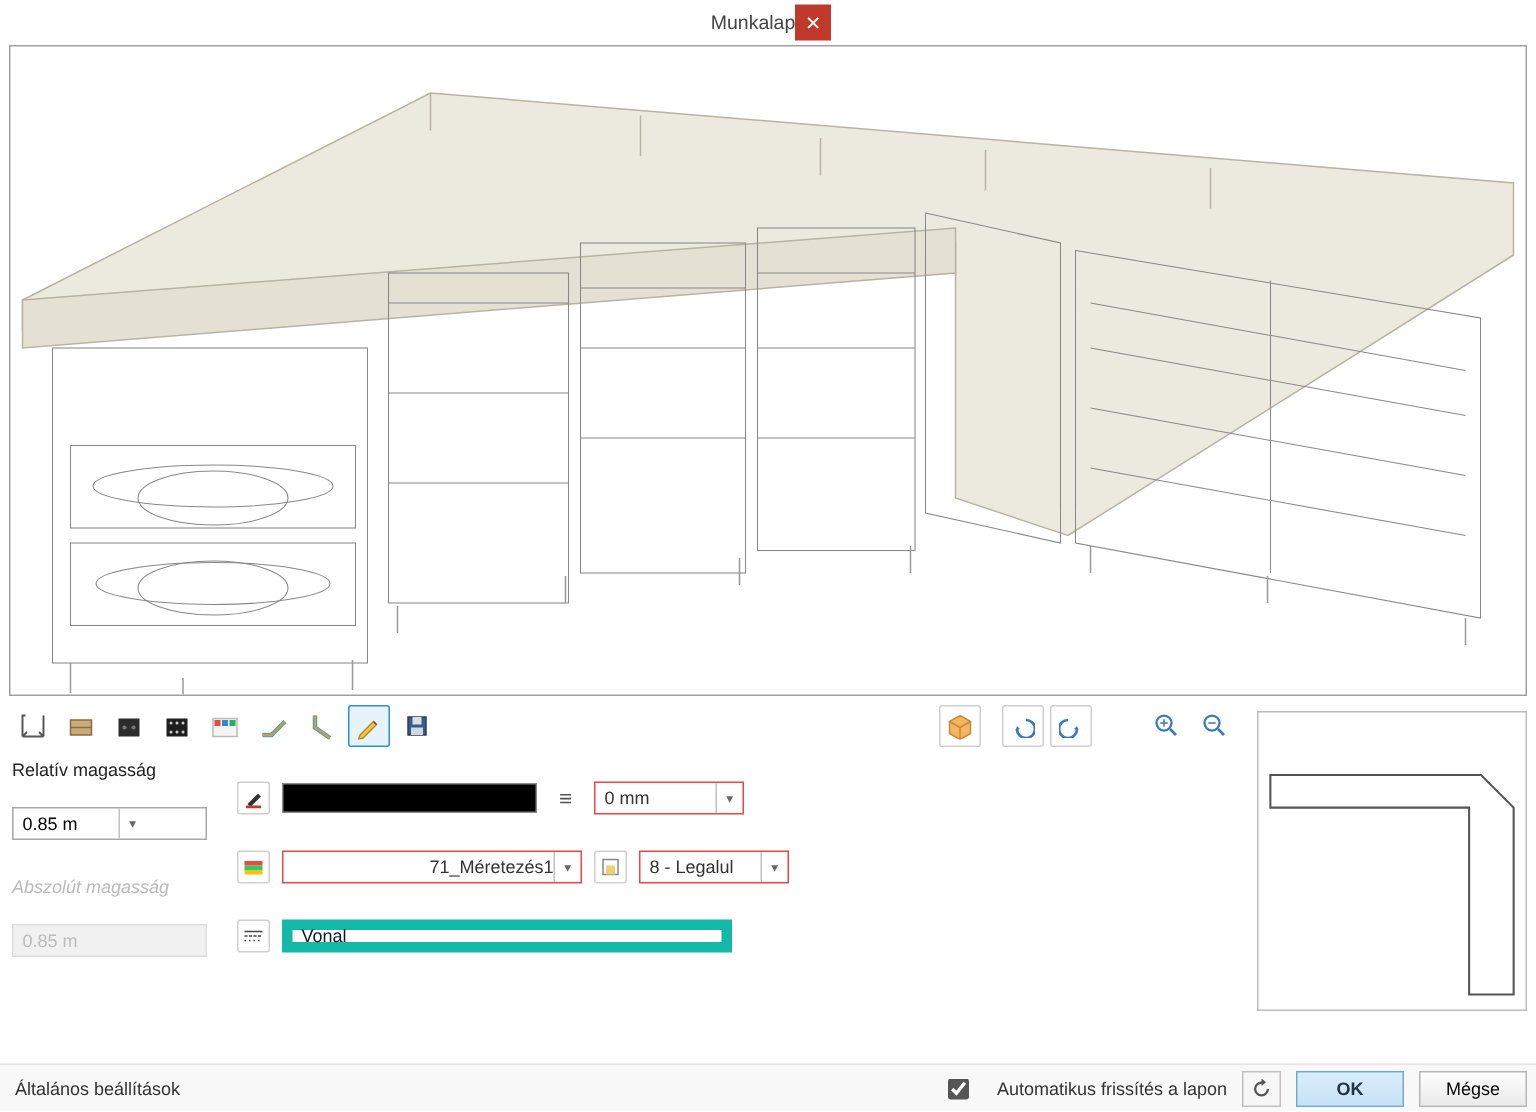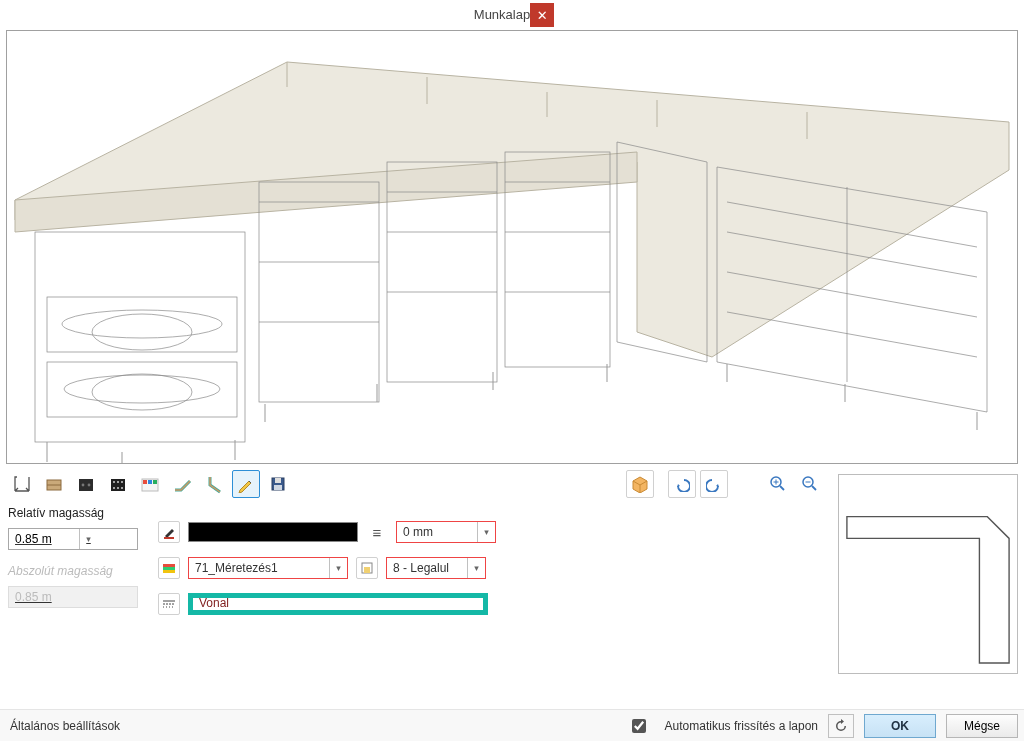--- a/index.html
+++ b/index.html
@@ -64,30 +64,29 @@
   .tool-btn.subtle { border:1px solid #d0d0d0; }
   .tool-spacer { flex: 1; }
 
   
   .param-panel {
     display: flex;
     padding: 6px 6px 0 8px;
     gap: 20px;
     align-items: flex-start;
   }
-  .col { display: flex; flex-direction: column; gap: 8px; }
+  .col { display: flex; flex-direction: column; gap: 18px; }
   .label { font-size: 12px; color: #222; }
   .label.disabled { color: #bbb; font-style: italic; }
   .field {
     height: 22px;
     border: 1px solid #a8a8a8;
     display: flex; align-items: center;
     background: #fff;
     font-size: 12px;
-    text-decoration: underline;
   }
   .field input {
     border: none; outline: none;
     font-size: 12px; padding: 0 6px;
     width: 70px; background: transparent;
   }
   .field.disabled {
     background: #f1f1f1;
     border: 1px solid #ddd;
   }
@@ -112,21 +111,21 @@
   .swatch-black {
     width: 170px; height: 20px; background: #000;
     border:1px solid #888;
   }
   .combo {
     height: 22px; border:1px solid #ef4444;
     display:flex; align-items:center; justify-content:space-between;
     background:#fff; min-width: 80px;
     padding-left:6px;
   }
-  .combo.wide { width: 160px; }
+  .combo.wide { width: 200px; justify-content: flex-end; }
   .combo.med { width: 100px; }
   .eq-icon { width:22px; display:flex;align-items:center;justify-content:center; color:#555; font-size:15px; }
 
   
   .preview2d {
     position:absolute;
     right: 6px;
     top: 474px;
     width: 180px;
     height: 200px;
@@ -400,21 +399,21 @@
       </div>
     </div>
     <div class="line-row" style="margin-top:4px">
       <div class="icon-slot">
         <svg width="14" height="14">
             <line x1="1" y1="4" x2="13" y2="4" stroke="#444"></line>
             <line x1="1" y1="7" x2="13" y2="7" stroke="#444" stroke-dasharray="2 1"></line>
             <line x1="1" y1="10" x2="13" y2="10" stroke="#444" stroke-dasharray="1 2"></line>
           </svg>
       </div>
-      <div style="width:300px;border:5px solid #14b8a6;height:22px;display:flex;align-items:flex-end;padding-left:6px;color:#7f1d1d">
+      <div style="width:300px;border:7px solid #14b8a6;height:22px;display:flex;align-items:center;padding-left:6px;color:#0f172a">
         <span>Vonal</span>
       </div>
     </div>
   </div>
 
 </div>
 
 <div class="preview2d">
   <svg width="100%" height="100%" viewBox="0 0 180 200">
     <path d="M8 42 H150 L172 64 V190 H142 V64 H8 Z" fill="none" stroke="#555" stroke-width="1.4"></path>

